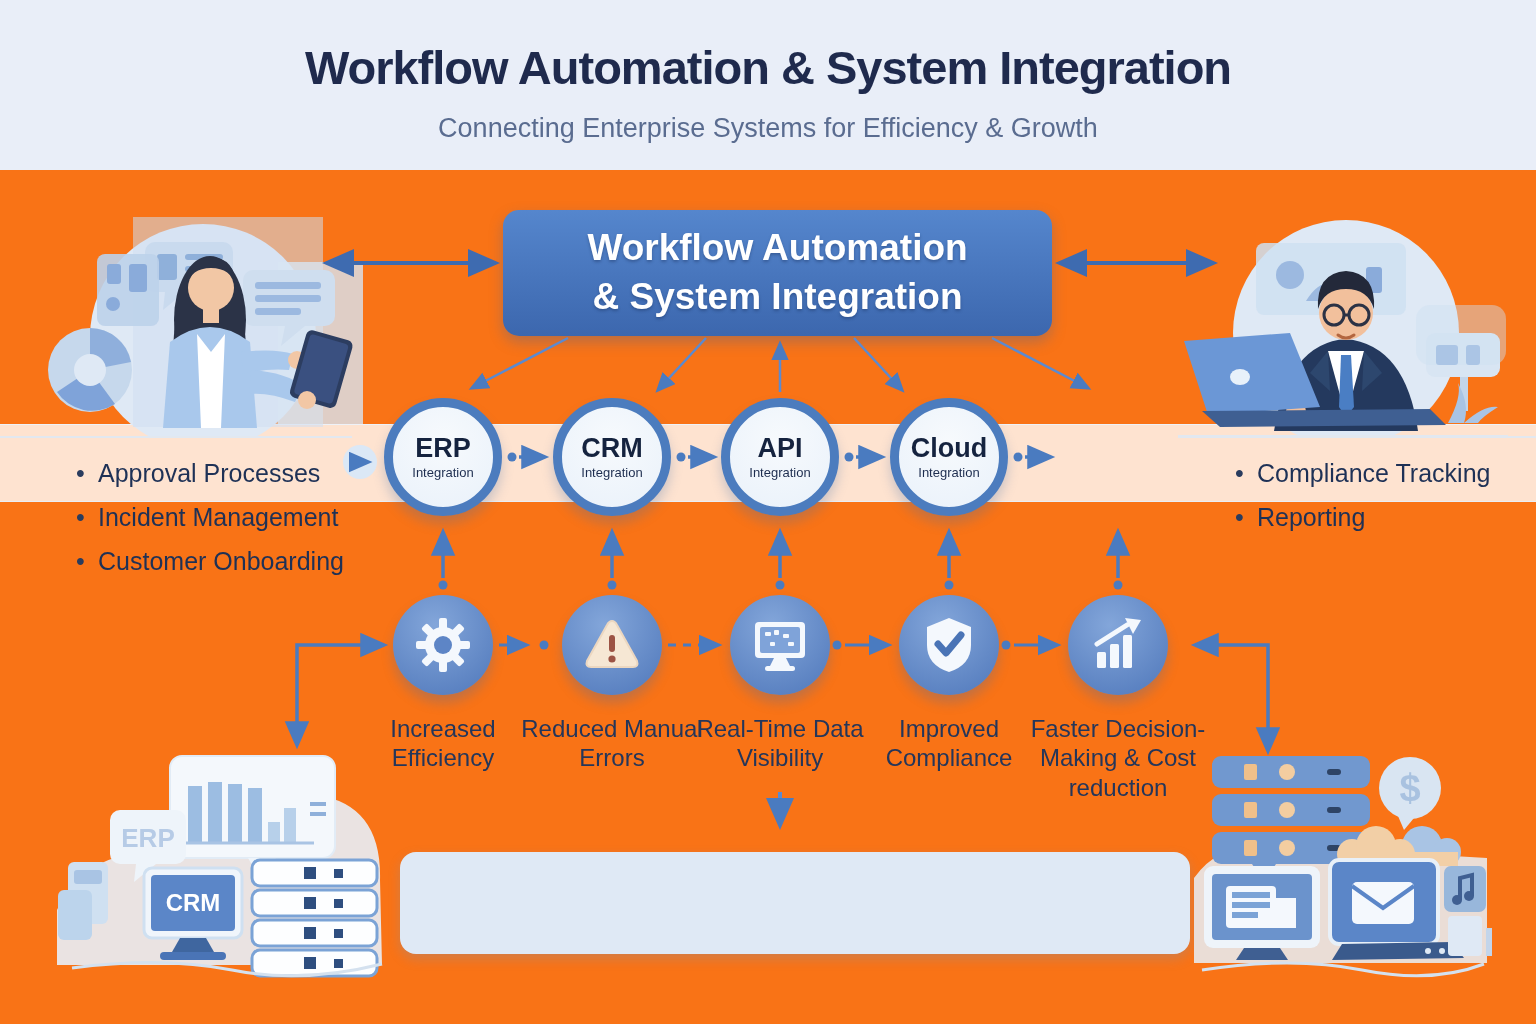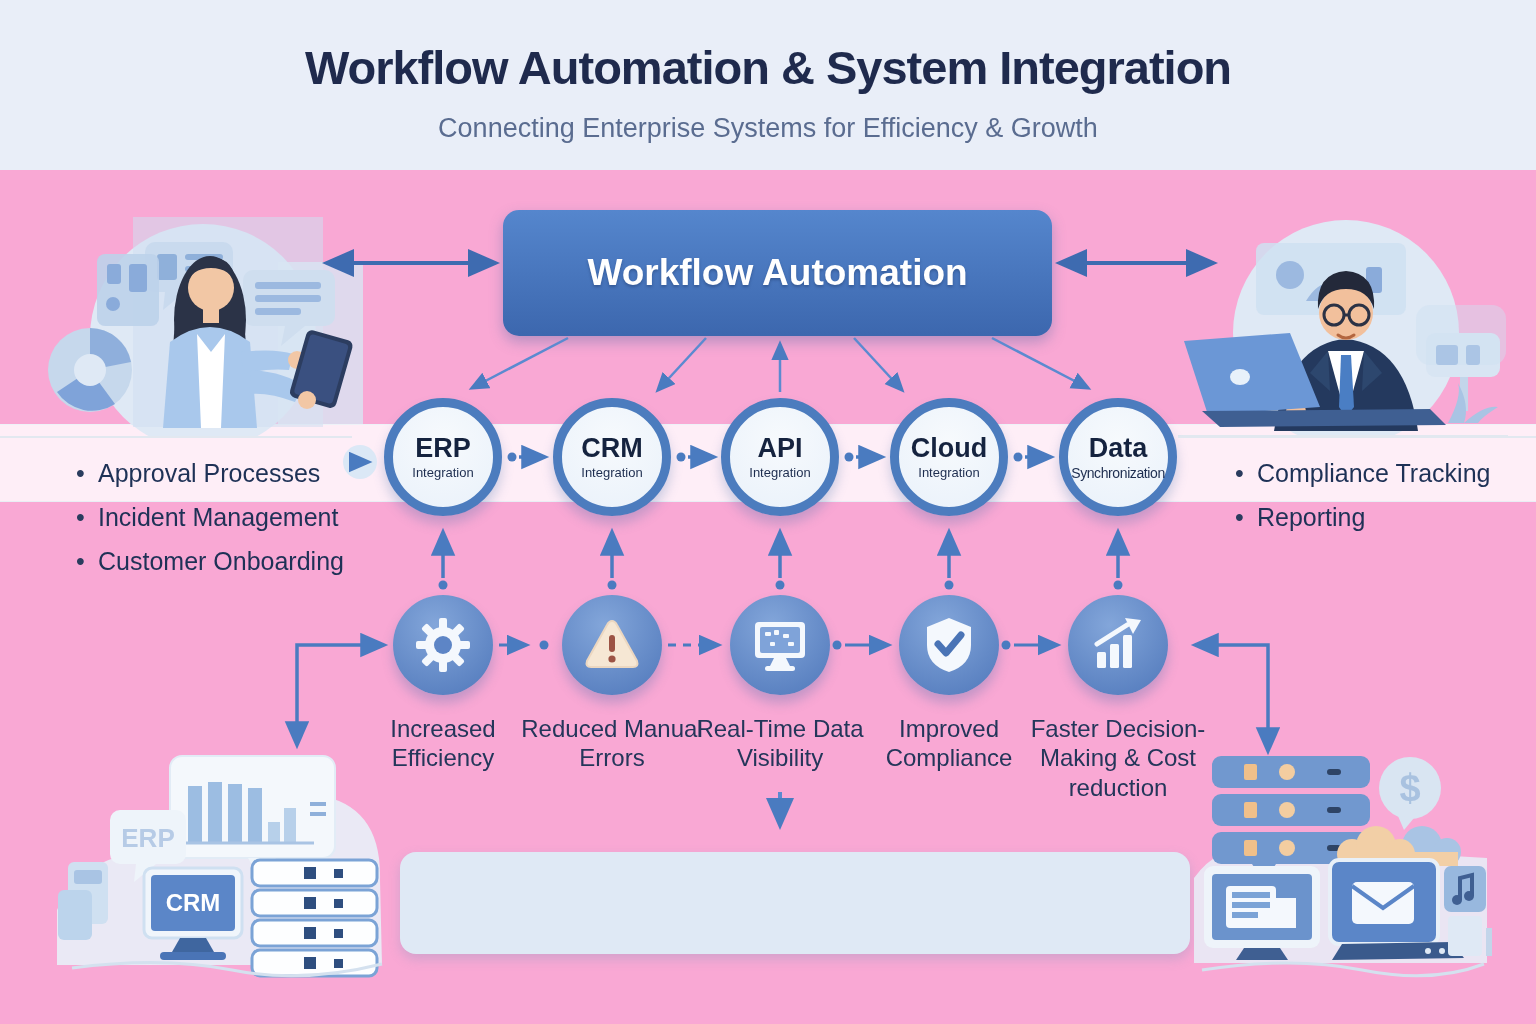--- a/index.html
+++ b/index.html
@@ -1,18 +1,18 @@
 <!DOCTYPE html>
 <html><head>
 <meta charset="utf-8">
 <style>
   html,body{margin:0;padding:0;background:#dfe4ec;}
   .canvas{
     position:relative;width:1536px;height:1024px;overflow:hidden;
-    background:#f9a8d4;font-family:"Liberation Sans",sans-serif;
+    background:#f97316;font-family:"Liberation Sans",sans-serif;
   }
   
   .header{position:absolute;left:0;top:0;width:1536px;height:170px;background:#e9eef8;text-align:center;}
   .header .title{margin-top:40px;font-size:47px;font-weight:bold;color:#1f2a4d;letter-spacing:-1px;}
   .header .subtitle{margin-top:18px;font-size:27px;color:#5a6c90;}
   
   .node-band{position:absolute;left:0;top:424px;width:1536px;height:76px;background:rgba(255,255,255,.8);
     border-top:1px solid #eef2f8;border-bottom:1px solid #e9eef5;}
   
   .central-box{
@@ -160,41 +160,38 @@
     <g>
       <path d="M6 136 L112 128 L142 202 L30 210 Z" fill="#6b97d6"></path>
       <ellipse cx="62" cy="172" rx="10" ry="8" fill="#e8f1fa"></ellipse>
       <path d="M24 206 L252 204 L268 220 L42 222 Z" fill="#3f5f92"></path>
     </g>
     <line x1="0" y1="231" x2="330" y2="231" stroke="#e2e8f0" stroke-width="2"></line>
   </svg>
 
   <div class="central-box">
     <div>Workflow Automation</div>
+    <div>&amp; System Integration</div>
   </div>
 
   <div class="node" style="left:384px;top:398px;">
     <div class="n-title">ERP</div>
     <div class="n-sub">Integration</div>
   </div>
   <div class="node" style="left:553px;top:398px;">
     <div class="n-title">CRM</div>
     <div class="n-sub">Integration</div>
   </div>
   <div class="node" style="left:721px;top:398px;">
     <div class="n-title">API</div>
     <div class="n-sub">Integration</div>
   </div>
   <div class="node" style="left:890px;top:398px;">
     <div class="n-title">Cloud</div>
     <div class="n-sub">Integration</div>
-  </div>
-  <div class="node" style="left:1059px;top:398px;">
-    <div class="n-title">Data</div>
-    <div class="n-sub small">Synchronization</div>
   </div>
 
   <div class="side-list" style="left:76px;top:458px;">
     <div class="row">
       <span class="bullet">•</span>
       <span>Approval Processes</span>
     </div>
     <div class="row">
       <span class="bullet">•</span>
       <span>Incident Management</span>

